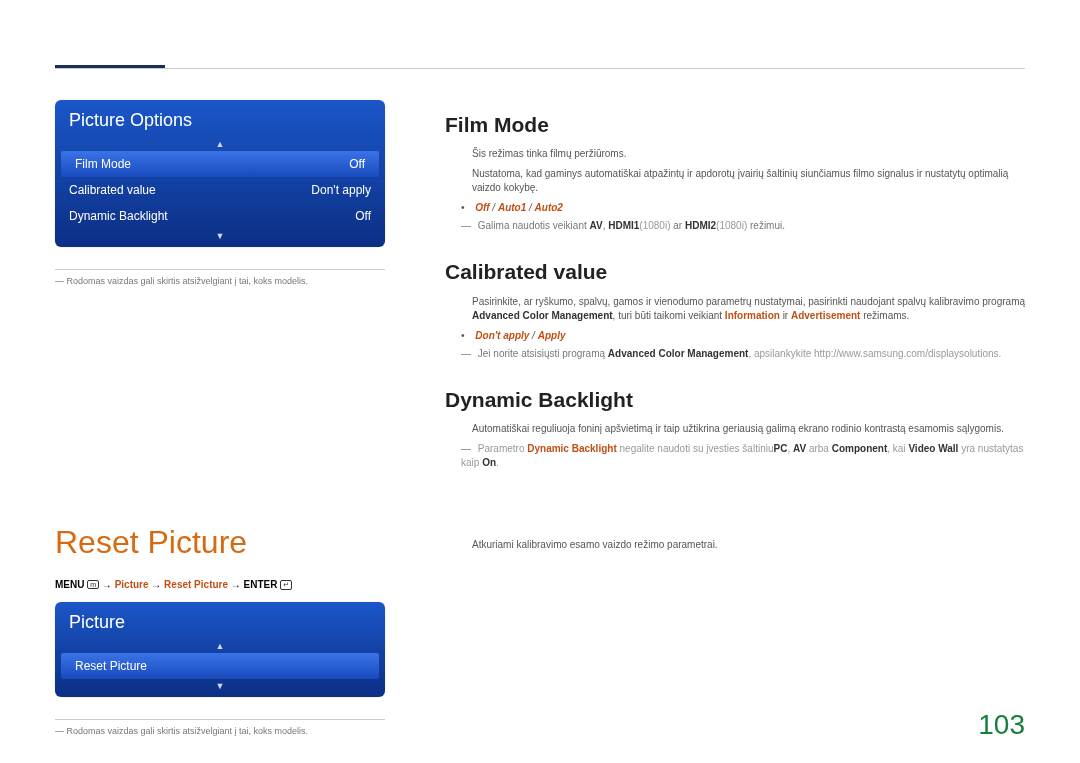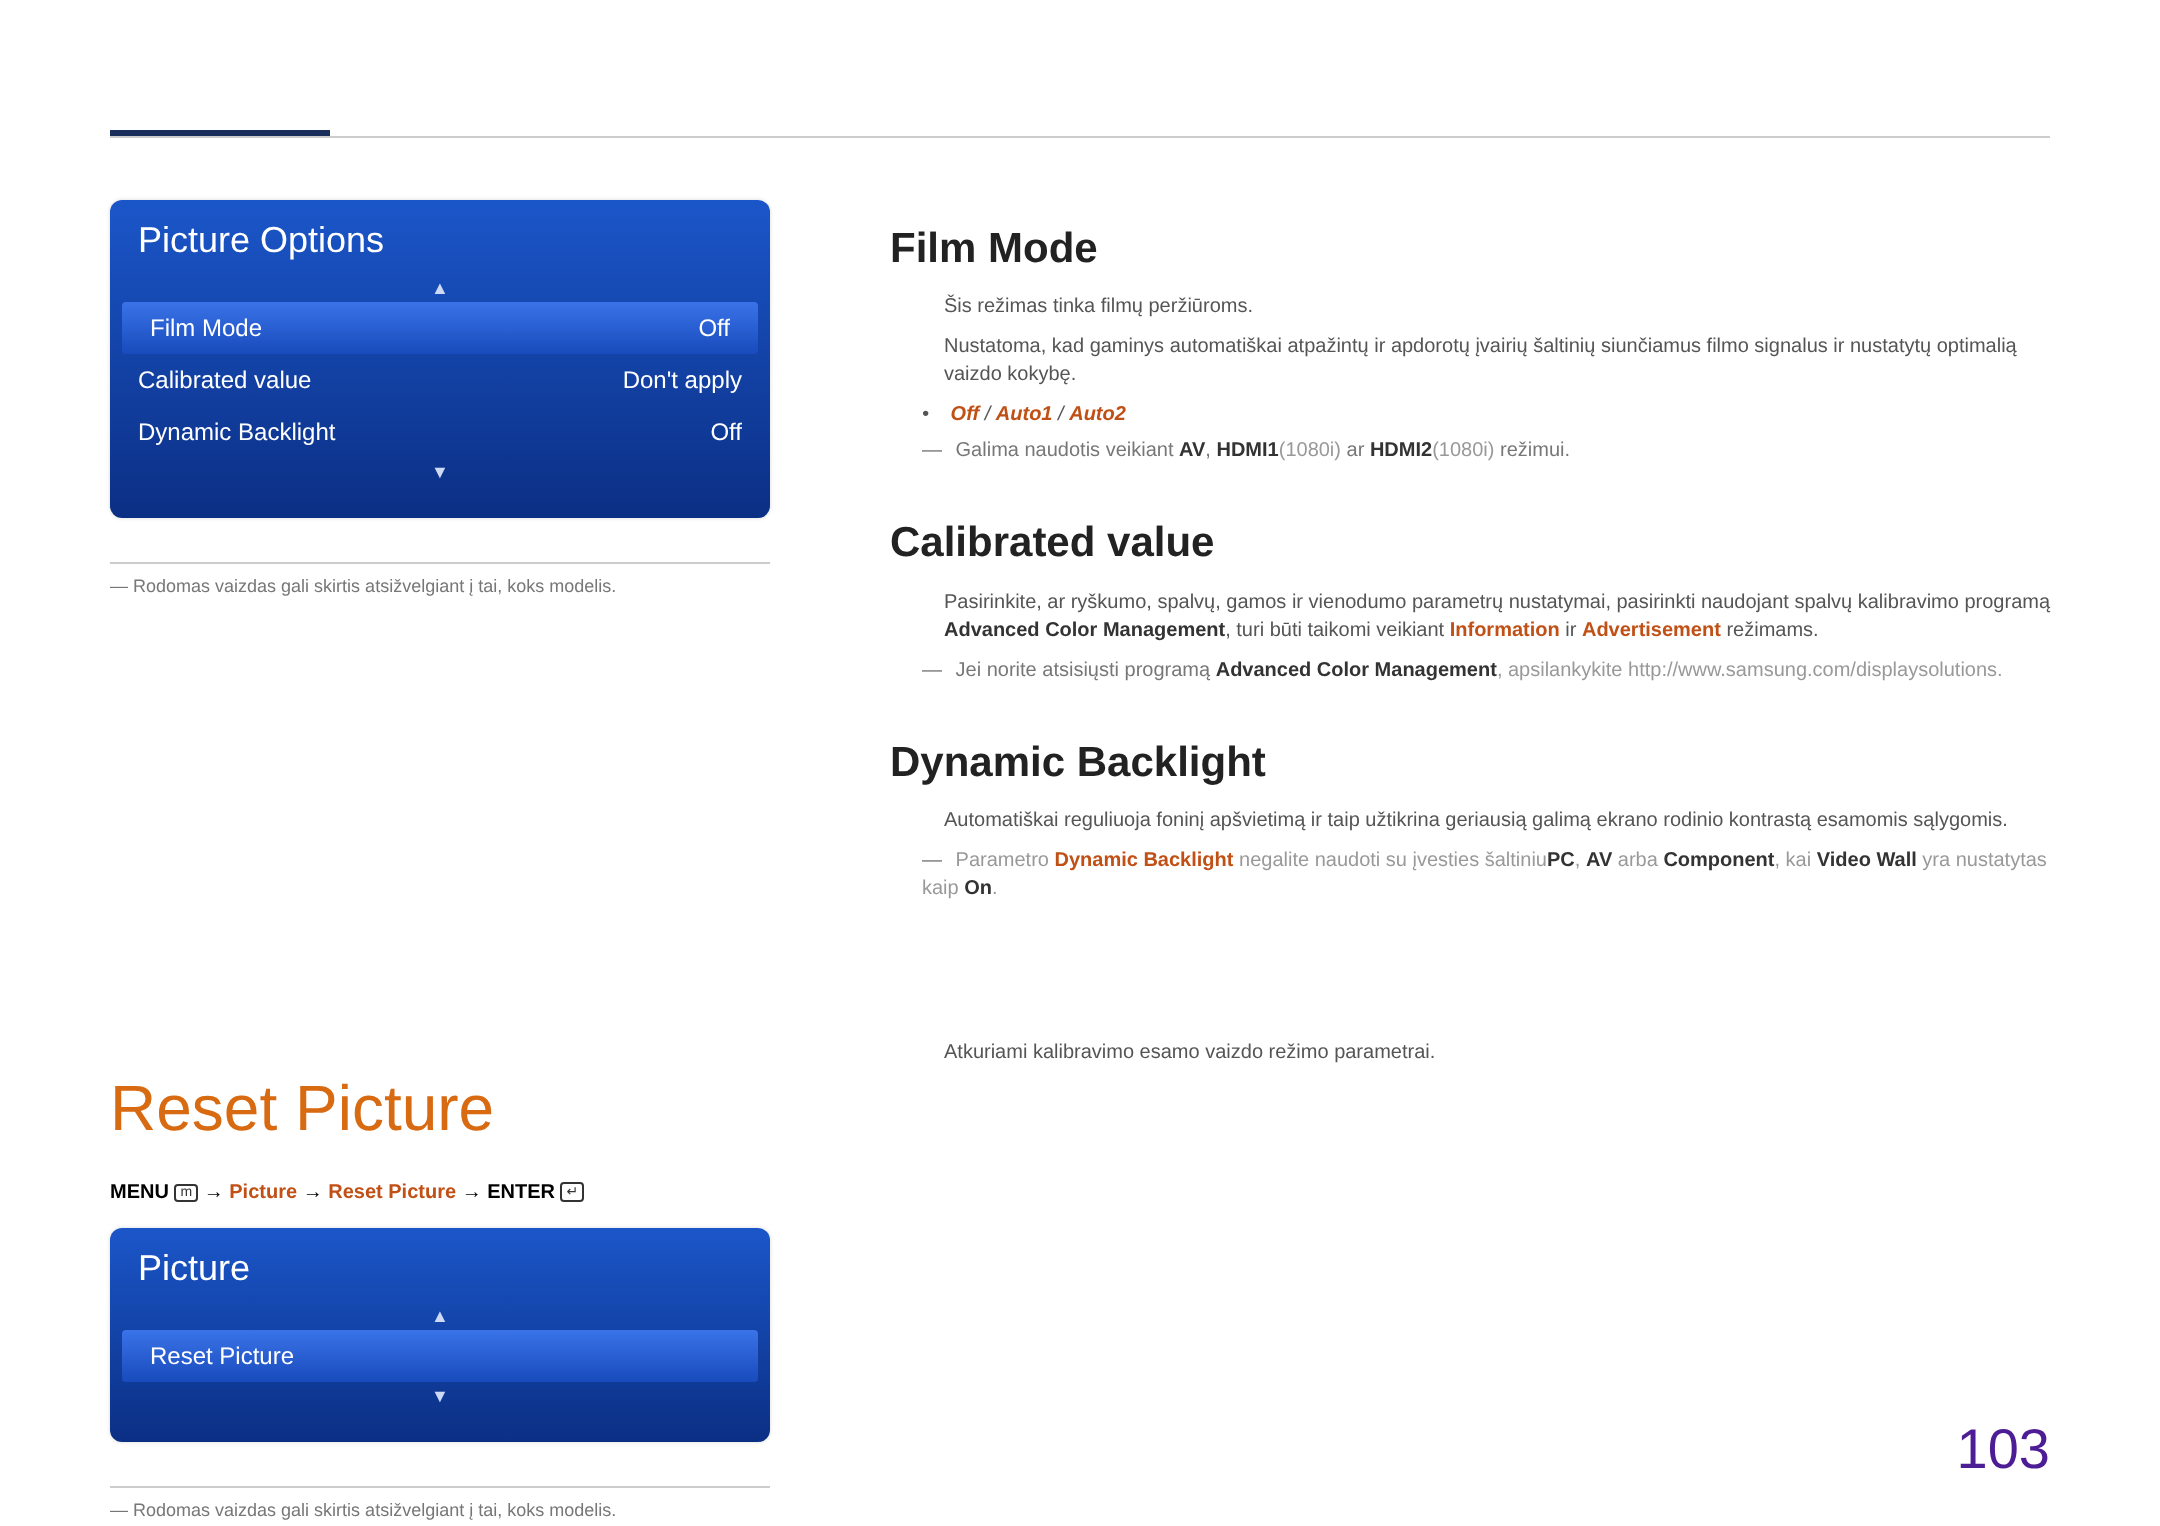--- a/index.html
+++ b/index.html
@@ -35,21 +35,21 @@
   width: 585px;
   font-size: 10px;
   line-height: 1.4;
   color: #555;
 }
 .menu-panel {
   background: linear-gradient(180deg,#1b56c9 0%,#0b2f84 100%);
   border-radius: 6px;
   color: #fff;
   font-size: 13px;
-  padding-bottom: 16px;
+  padding-bottom: 4px;
   box-shadow: 0 0 2px rgba(0,0,0,.15);
 }
 .menu-panel-title {
   padding: 10px 14px 6px 14px;
   font-size: 18px;
 }
 .menu-arrow-up, .menu-arrow-down {
   text-align: center;
   font-size: 9px;
   color: #cdd9f5;
@@ -121,21 +121,21 @@
 .dash-note::before { content: "― "; margin-right: 4px; }
 .orange { color: #c05015; font-weight: bold; }
 .bold { color: #333; font-weight: bold; }
 .muted { color: #999; }
 
 .page-number {
   position: absolute;
   right: 55px;
   bottom: 22px;
   font-size: 28px;
-  color: #4c1d95;
+  color: #15803d;
   font-weight: 300;
   text-align: center;
 }
 </style>
 </head>
 <body>
 
 <div class="page-topbar-accent"></div>
 <div class="page-topbar"></div>
 
@@ -202,20 +202,24 @@
     <span class="orange">Auto2</span>
   </div>
   <div class="dash-note">
     <span>Galima naudotis veikiant </span><span class="bold">AV</span><span>, </span><span class="bold">HDMI1</span><span class="muted">(1080i)</span><span> ar </span><span class="bold">HDMI2</span><span class="muted">(1080i)</span><span> režimui.</span>
   </div>
 
   <div class="h2 mt">Calibrated value</div>
   <div class="p">
     <span>Pasirinkite, ar ryškumo, spalvų, gamos ir vienodumo parametrų nustatymai, pasirinkti naudojant spalvų kalibravimo programą </span><span class="bold">Advanced Color Management</span><span>, turi būti taikomi veikiant </span><span class="orange">Information</span><span> ir </span><span class="orange">Advertisement</span><span> režimams.</span>
   </div>
+  <div class="bullet">
+    <span class="orange">Don't apply</span> /
+    <span class="orange">Apply</span>
+  </div>
   <div class="dash-note">
     <span>Jei norite atsisiųsti programą </span><span class="bold">Advanced Color Management</span><span class="muted">, apsilankykite http://www.samsung.com/displaysolutions.</span>
   </div>
 
   <div class="h2 mt">Dynamic Backlight</div>
   <div class="p">Automatiškai reguliuoja foninį apšvietimą ir taip užtikrina geriausią galimą ekrano rodinio kontrastą esamomis sąlygomis.</div>
   <div class="dash-note">
     <span class="muted">Parametro </span><span class="orange">Dynamic Backlight</span><span class="muted"> negalite naudoti su įvesties šaltiniu</span><span class="bold">PC</span><span class="muted">, </span><span class="bold">AV</span><span class="muted"> arba </span><span class="bold">Component</span><span class="muted">, kai </span><span class="bold">Video Wall</span><span class="muted"> yra nustatytas kaip </span><span class="bold">On</span><span class="muted">.</span>
   </div>
 

